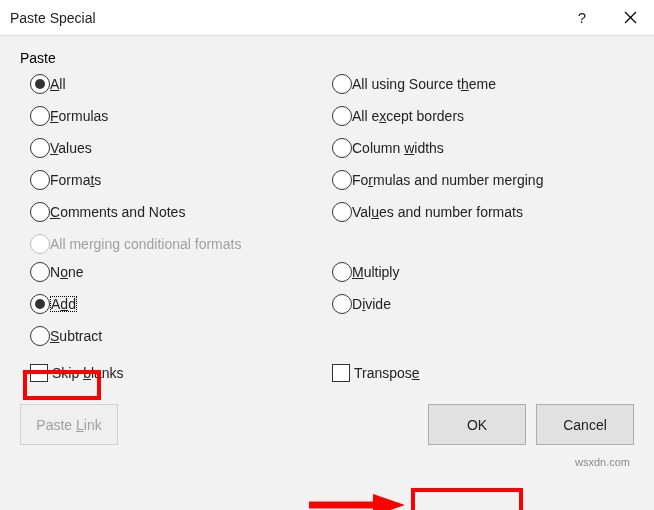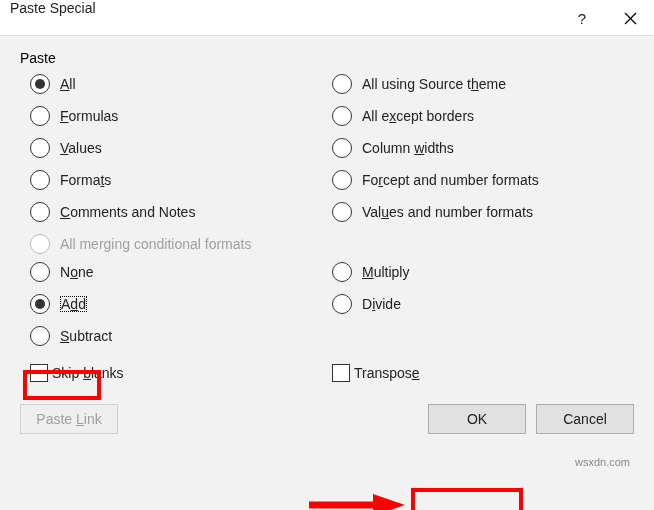--- a/index.html
+++ b/index.html
@@ -8,21 +8,21 @@
       height: 510px;
       font-family: "Segoe UI", Tahoma, sans-serif;
       font-size: 14px;
       color: #222;
       background: #fff;
       overflow: hidden;
     }
     .titlebar {
       height: 36px;
       display: flex;
-      align-items: flex-start;
+      align-items: center;
       padding-left: 10px;
       border-bottom: 1px solid #ddd;
       background: #fff;
     }
     .titlebar-title {
       flex: 1;
       font-size: 14px;
     }
     .titlebar-btn {
       width: 48px;
@@ -52,21 +52,20 @@
       display: grid;
       grid-template-columns: 1fr 1fr;
       column-gap: 0px;
       row-gap: 12px;
       margin-left: 10px;
       margin-bottom: 8px;
     }
     .radio-item {
       display: flex;
       align-items: center;
-      gap: 10px;
       cursor: pointer;
       position: relative;
     }
     .radio-item.disabled {
       color: #a0a0a0;
       cursor: default;
     }
     .radio-circle {
       width: 20px;
       height: 20px;
@@ -114,21 +113,21 @@
       border: 1.3px solid #333;
       background: #fff;
     }
     .button-row {
       display: flex;
       gap: 10px;
       margin-top: 22px;
       align-items: center;
     }
     .btn {
-      height: 30px;
+      height: 41px;
       min-width: 98px;
       padding: 0 14px;
       border: 1px solid #adadad;
       background: #e1e1e1;
       display: flex;
       align-items: center;
       justify-content: center;
       cursor: pointer;
       font-size: 14px;
     }
@@ -202,21 +201,21 @@
       <div class="radio-item">
         <span class="radio-circle"></span>
         <span class="radio-label"><span><span>Column </span><span class="under">w</span><span>idths</span></span></span>
       </div>
       <div class="radio-item">
         <span class="radio-circle"></span>
         <span class="radio-label"><span><span>Forma</span><span class="under">t</span><span>s</span></span></span>
       </div>
       <div class="radio-item">
         <span class="radio-circle"></span>
-        <span class="radio-label"><span><span>Fo</span><span class="under">r</span><span>cept and number formats</span></span></span>
+        <span class="radio-label"><span><span>Fo</span><span class="under">r</span><span>mulas and number merging</span></span></span>
       </div>
       <div class="radio-item">
         <span class="radio-circle"></span>
         <span class="radio-label"><span><span></span><span class="under">C</span><span>omments and Notes</span></span></span>
       </div>
       <div class="radio-item">
         <span class="radio-circle"></span>
         <span class="radio-label"><span><span>Val</span><span class="under">u</span><span>es and number formats</span></span></span>
       </div>
       <div class="radio-item disabled">

